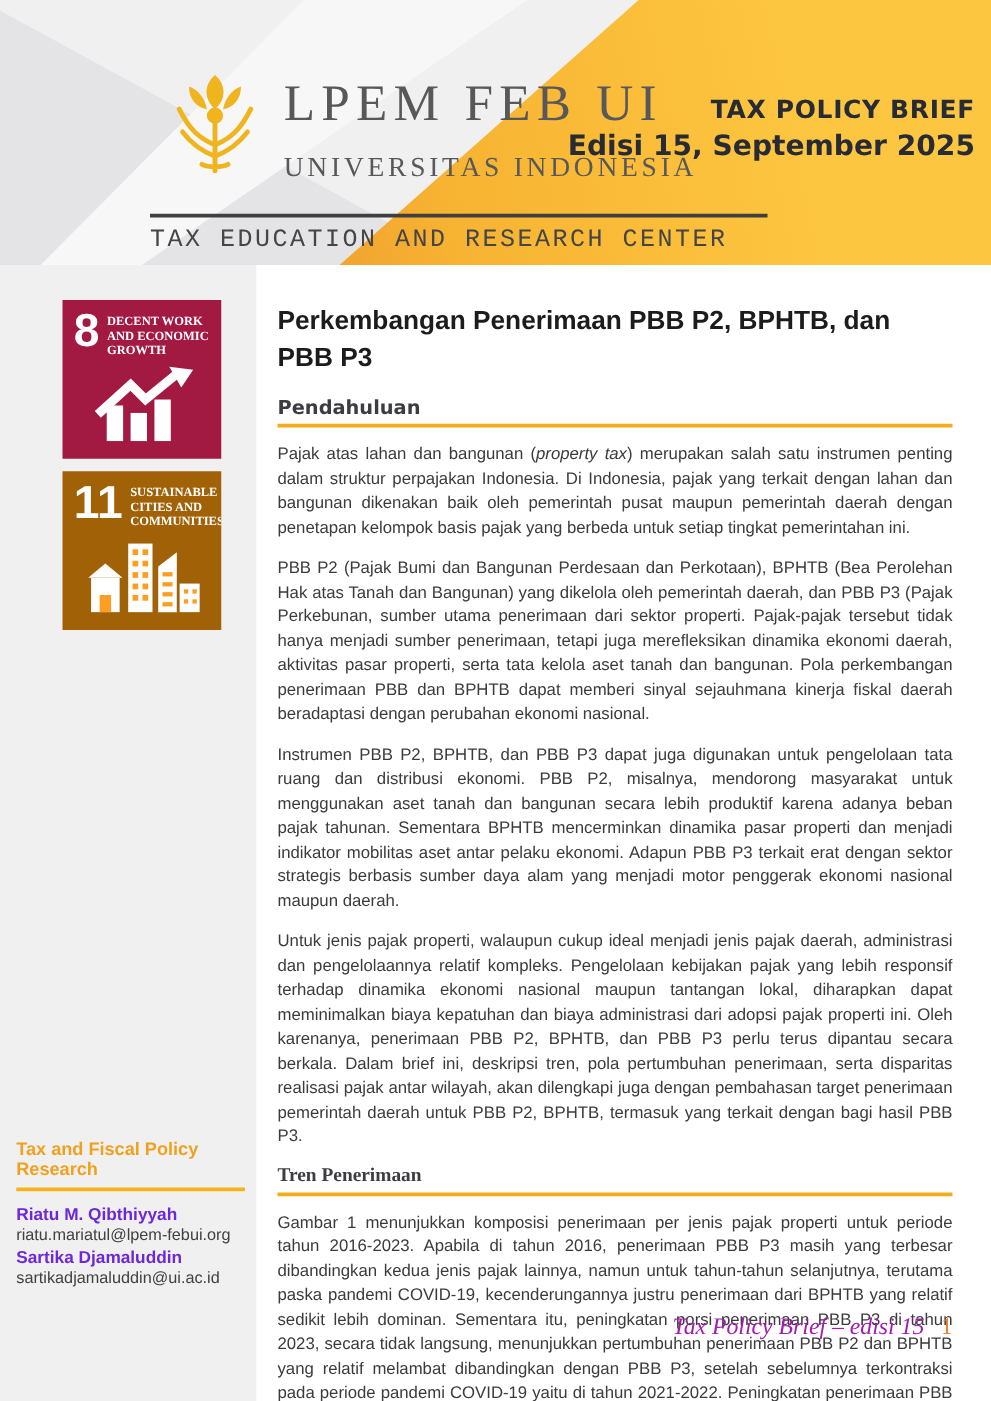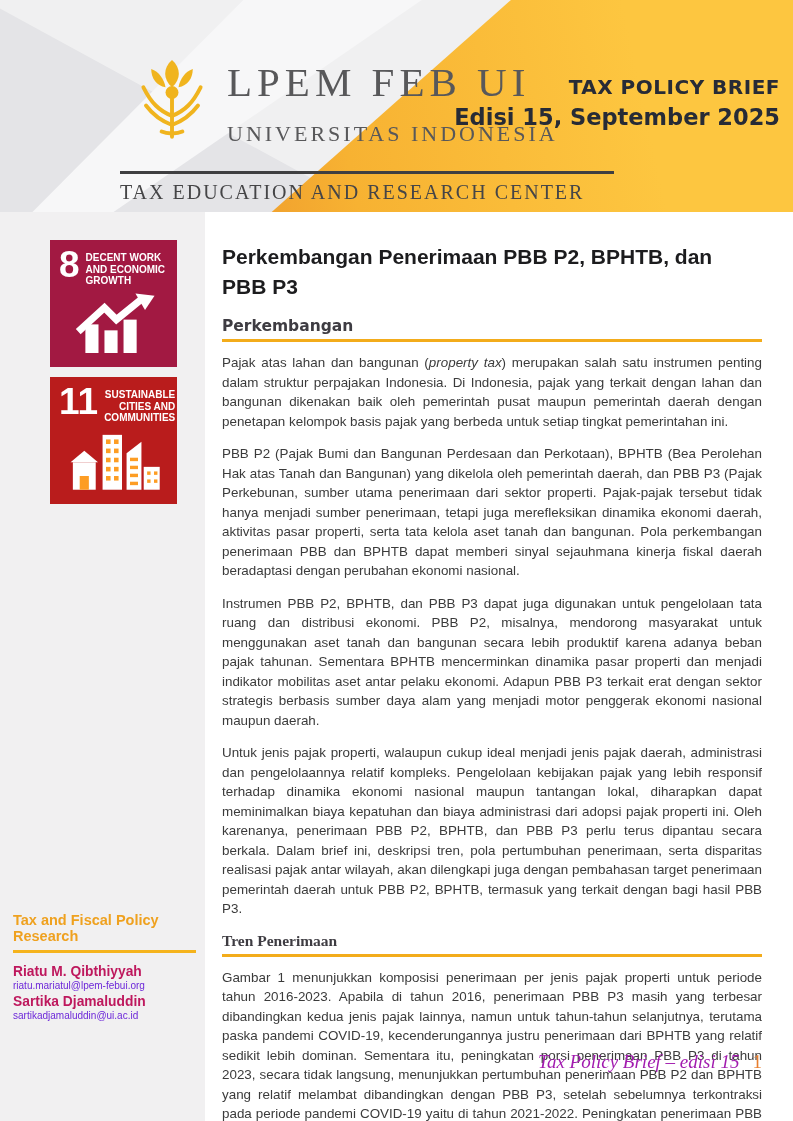--- a/index.html
+++ b/index.html
@@ -18,44 +18,44 @@
 
   .logo-row{position:absolute;left:133px;top:56px;display:flex;align-items:flex-start;}
   .makara{width:78px;height:86px;}
   .logo-text{margin-left:16px;margin-top:6px;}
   .logo-name{font-family:"Liberation Serif",serif;font-size:41px;line-height:1;
         color:#58585a;letter-spacing:5px;}
   .logo-univ{font-family:"Liberation Serif",serif;font-size:22px;color:#58585a;
         letter-spacing:3px;margin-top:18px;}
   .logo-rule{position:absolute;left:120px;top:171px;width:494px;height:3px;background:#3f3f41;}
   .logo-center{position:absolute;left:120px;top:181px;width:500px;
-        font-family:Liberation Serif, serif;font-size:20px;color:#454547;letter-spacing:2px;}
+        font-family:Liberation Mono, monospace;font-size:20px;color:#454547;letter-spacing:2px;}
 
   .banner{position:absolute;top:71px;right:31px;text-align:right;color:#272b36;
         font-family:"DejaVu Sans",sans-serif;font-weight:bold;}
   .banner-series{font-size:25px;line-height:28px;}
   .banner-title{font-size:20px;line-height:33px;letter-spacing:0.5px;}
   .banner-edition{font-size:22.5px;line-height:27px;}
 
   
   .sidebar{position:absolute;left:0;top:212px;width:205px;height:909px;background:#f1f0f1;}
   .sdg-tile{position:absolute;left:50px;width:127px;height:127px;color:#ffffff;overflow:hidden;}
   .sdg-8{top:28px;background:#a21942;}
-  .sdg-11{top:165px;background:#b91c1c;text-align:right;}
+  .sdg-11{top:165px;background:#a16207;}
   .tile-head{display:flex;padding:9px 6px 0 9px;}
   .tile-num{font-size:37px;font-weight:bold;line-height:0.88;font-family:"Liberation Sans",sans-serif;}
   .tile-label{font-size:10px;font-weight:bold;line-height:11.5px;margin-left:6px;margin-top:3px;
-        text-transform:uppercase;font-family:Liberation Sans, sans-serif;}
+        text-transform:uppercase;font-family:Liberation Serif, serif;}
   .tile-icon{display:flex;justify-content:center;margin-top:4px;}
 
   .contact{position:absolute;left:13px;top:700px;width:183px;}
   .contact-head{color:#efa11f;font-weight:bold;font-size:14.5px;}
   .contact-rule{height:3px;background:#f5b31c;margin:6px 0 11px 0;}
-  .person-name{font-weight:bold;font-size:13.8px;color:#be185d;margin-top:1px;}
-  .person-email{font-size:10px;color:#6d28d9;margin:1px 0 3px 0;}
+  .person-name{font-weight:bold;font-size:13.8px;color:#6d28d9;margin-top:1px;}
+  .person-email{font-size:13px;color:#404040;margin:1px 0 3px 0;}
 
   
   .main{position:absolute;left:222px;top:212px;width:540px;}
   .title{margin-top:30px;font-weight:bold;font-size:21px;line-height:30px;color:#1c1c1e;
         font-family:"Liberation Sans",sans-serif;}
   .h2{font-family:"DejaVu Sans",sans-serif;font-weight:bold;font-size:15.5px;color:#3e3c42;}
   .h2-first{margin-top:15px;}
   .h2-tren{margin-top:3px;font-family:Liberation Serif, serif;}
   .gold-rule{height:3px;background:#f3ac1b;margin-top:4px;}
   .paras{margin-top:11px;}
@@ -174,21 +174,21 @@
         <div class="person-name">Sartika Djamaluddin</div>
         <div class="person-email">sartikadjamaluddin@ui.ac.id</div>
       </div>
     </div>
   </div>
 
   <div class="main">
     <div class="title">Perkembangan Penerimaan PBB P2, BPHTB, dan PBB P3</div>
 
     <div>
-      <div class="h2 h2-first">Perkembangan</div>
+      <div class="h2 h2-first">Pendahuluan</div>
       <div class="gold-rule"></div>
       <div class="paras s1">
           <p class="para"><span>Pajak atas lahan dan bangunan (</span><em>property tax</em><span>) merupakan salah satu instrumen penting dalam struktur perpajakan Indonesia. Di Indonesia, pajak yang terkait dengan lahan dan bangunan dikenakan baik oleh pemerintah pusat maupun pemerintah daerah dengan penetapan kelompok basis pajak yang berbeda untuk setiap tingkat pemerintahan ini.</span></p>
           <p class="para"><span>PBB P2 (Pajak Bumi dan Bangunan Perdesaan dan Perkotaan),  BPHTB (Bea Perolehan Hak atas Tanah dan Bangunan) yang dikelola oleh pemerintah daerah, dan PBB P3 (Pajak Perkebunan, sumber utama penerimaan dari sektor properti. Pajak-pajak tersebut tidak hanya menjadi sumber penerimaan, tetapi juga merefleksikan dinamika ekonomi daerah, aktivitas pasar properti, serta tata kelola aset tanah dan bangunan. Pola perkembangan penerimaan PBB dan BPHTB dapat memberi sinyal sejauhmana kinerja fiskal daerah beradaptasi dengan perubahan ekonomi nasional.</span></p>
           <p class="para"><span>Instrumen PBB P2, BPHTB, dan PBB P3 dapat juga digunakan untuk pengelolaan tata ruang dan distribusi ekonomi. PBB P2, misalnya, mendorong masyarakat untuk menggunakan aset tanah dan bangunan secara lebih produktif karena adanya beban pajak tahunan. Sementara BPHTB mencerminkan dinamika pasar properti dan menjadi indikator mobilitas aset antar pelaku ekonomi. Adapun PBB P3 terkait erat dengan sektor strategis berbasis sumber daya alam yang menjadi motor penggerak ekonomi nasional maupun daerah.</span></p>
           <p class="para"><span>Untuk jenis pajak properti, walaupun cukup ideal menjadi jenis pajak daerah, administrasi dan pengelolaannya relatif kompleks. Pengelolaan kebijakan pajak yang lebih responsif terhadap dinamika ekonomi nasional maupun tantangan lokal, diharapkan dapat meminimalkan biaya kepatuhan dan biaya administrasi dari adopsi pajak properti ini. Oleh karenanya, penerimaan PBB P2, BPHTB, dan PBB P3 perlu terus dipantau secara berkala.  Dalam brief ini, deskripsi tren, pola pertumbuhan penerimaan, serta disparitas realisasi pajak antar wilayah, akan dilengkapi juga dengan pembahasan target penerimaan pemerintah daerah untuk PBB P2, BPHTB, termasuk yang terkait dengan bagi hasil PBB P3.</span></p>
         </div>
     </div>
 
     <div>

